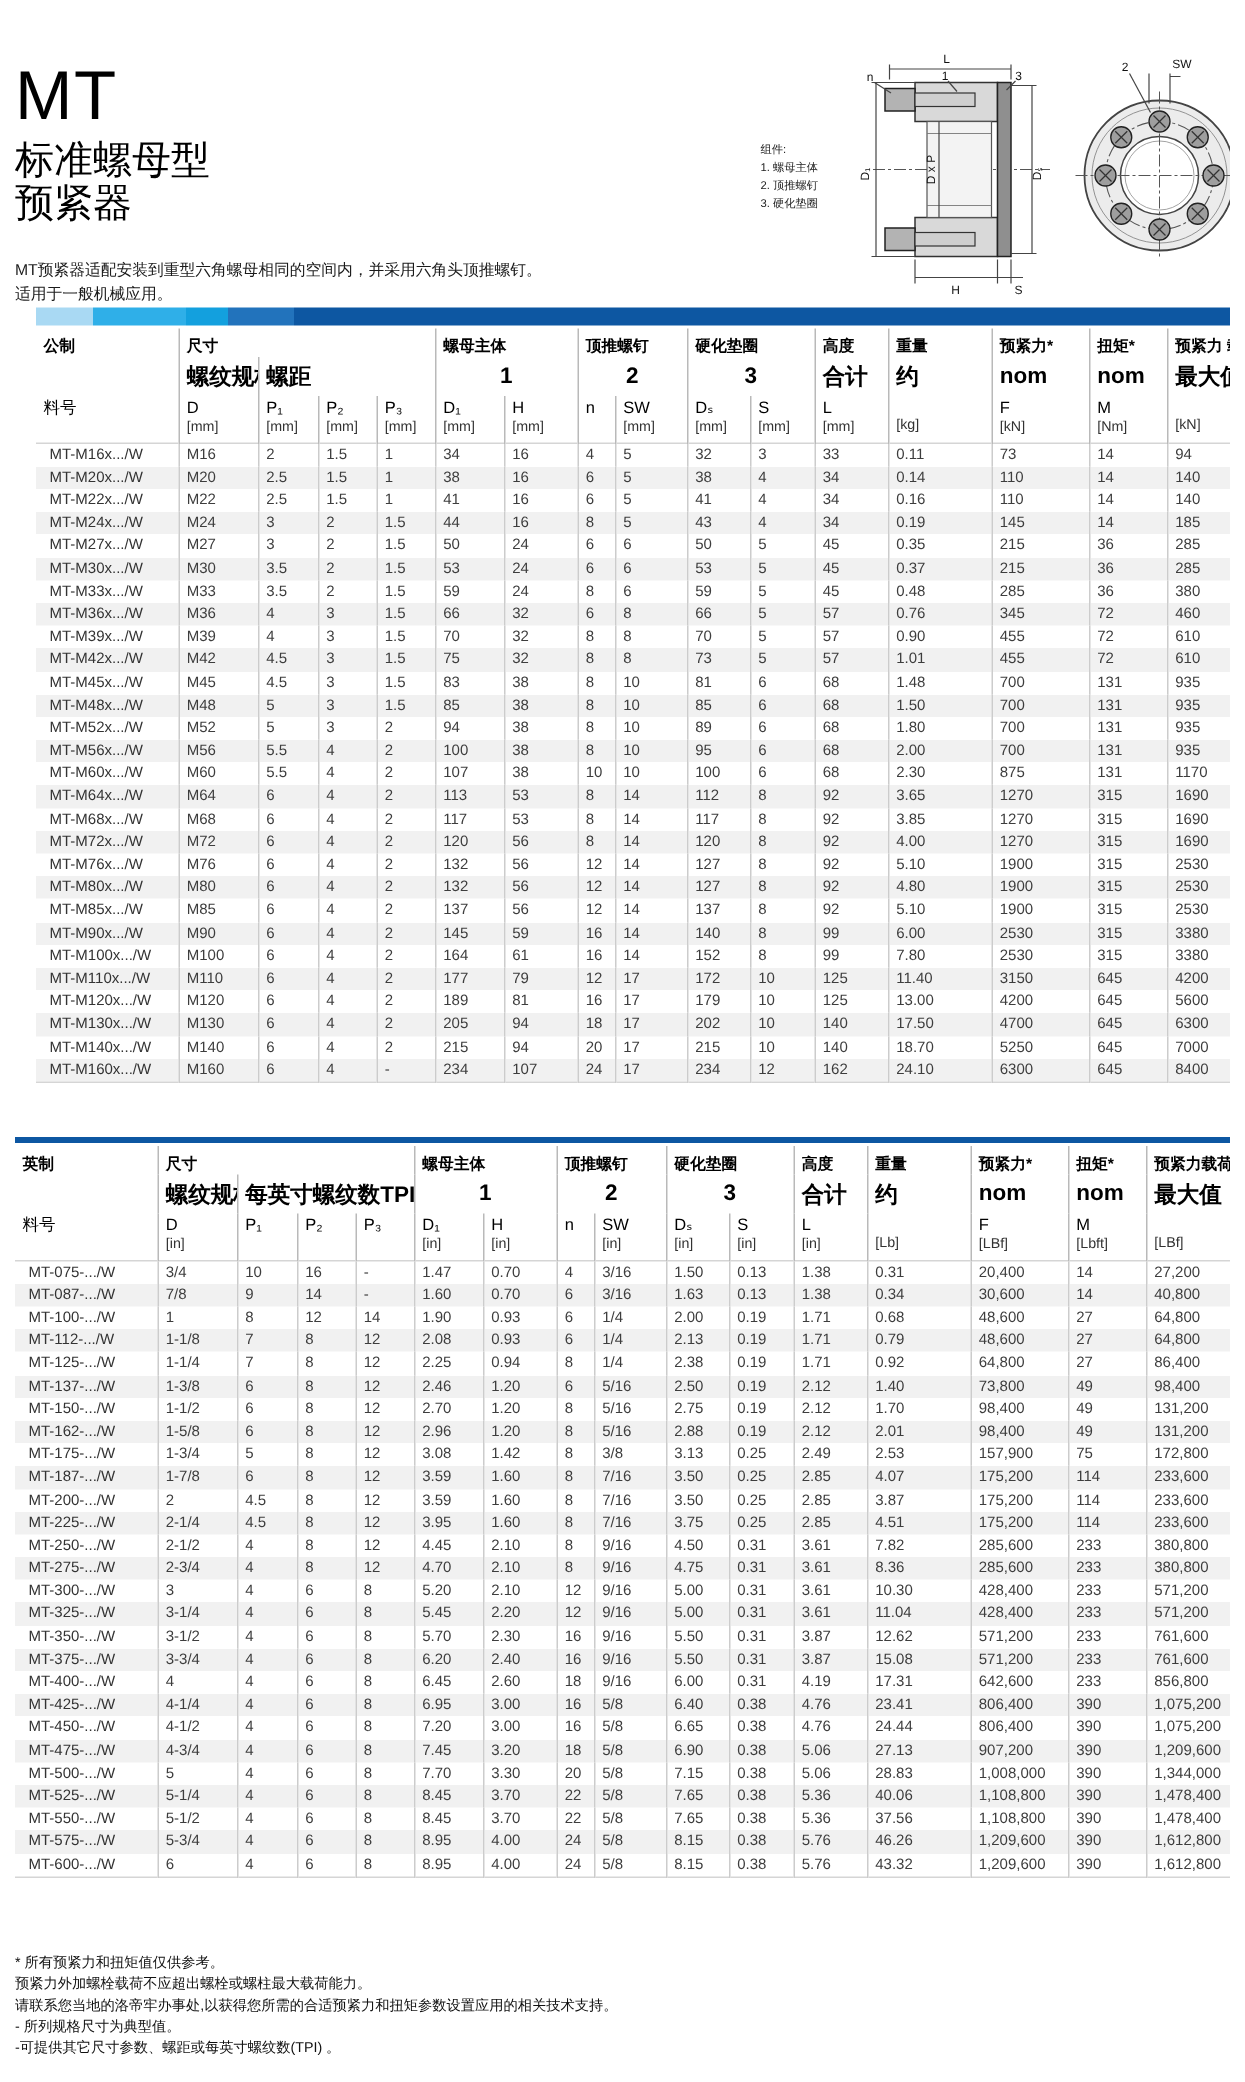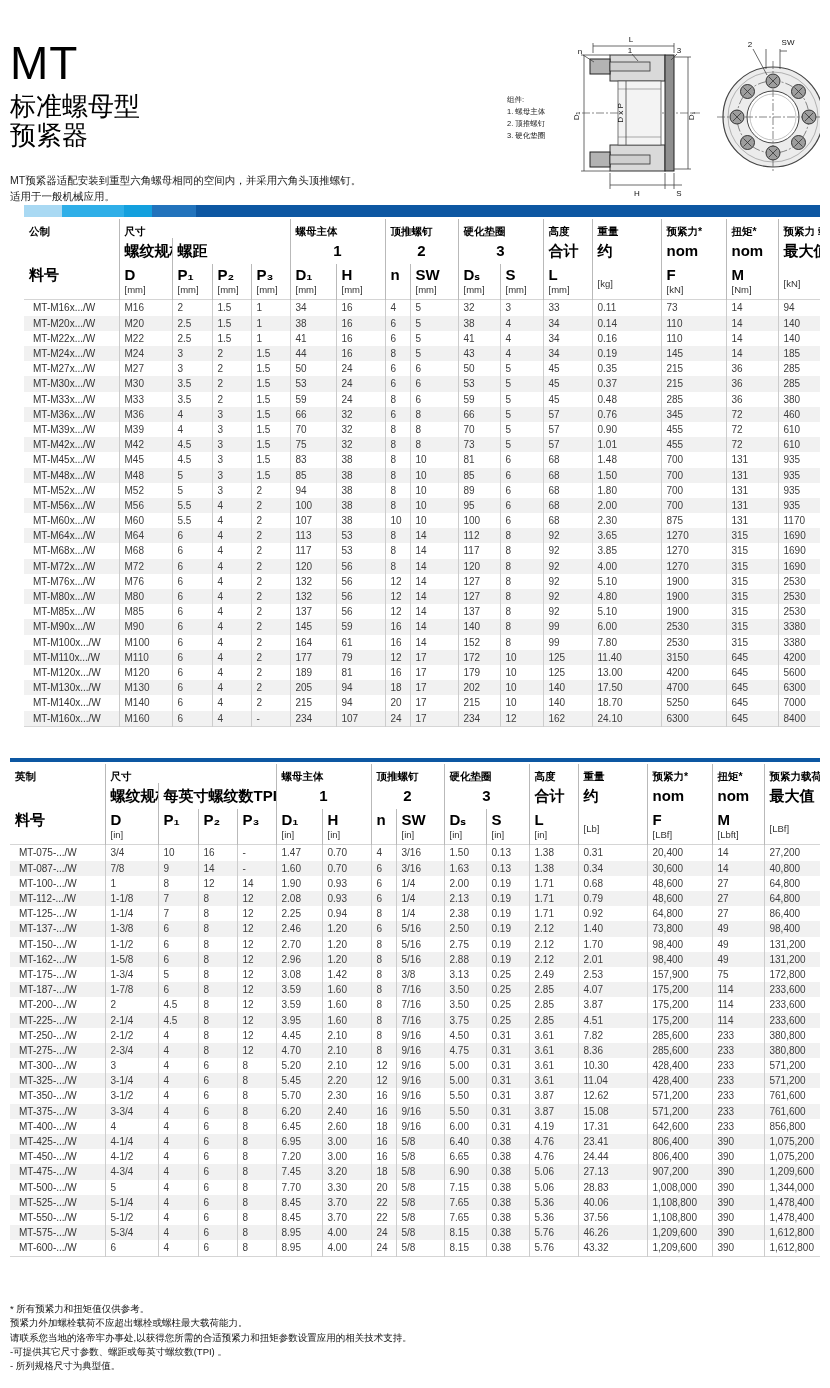--- a/index.html
+++ b/index.html
@@ -27,21 +27,21 @@
   .bar-gradient{height:12px;background:linear-gradient(90deg,
       #a9d9f3 0,#a9d9f3 38px,#2fafe8 38px,#2fafe8 100px,#13a0de 100px,#13a0de 128px,
       #2273bc 128px,#2273bc 172px,#0d57a2 172px,#0d57a2 100%);}
   .bar-solid{height:4px;background:#0d57a2;}
   table.tbl{border-collapse:collapse;table-layout:fixed;width:810px;margin-top:2px;}
   table.tbl th,table.tbl td{text-align:left;vertical-align:top;overflow:hidden;white-space:nowrap;}
   th.g{font-size:10.5px;font-weight:bold;padding:6px 0 1px 5px;white-space:pre-line;line-height:1.15;}
   th.s{font-size:15px;font-weight:bold;padding:4px 0 3px 5px;}
   th.s.ctr{text-align:center;padding-left:0;}
   th.c{padding:2px 0 4px 5px;line-height:1.2;}
-  th.c .sym{font-size:15px;font-weight:bold;min-height:12px;}
+  th.c .sym{font-size:11px;font-weight:normal;min-height:12px;}
   th.c .unit{font-size:9.5px;font-weight:normal;color:#333;min-height:11px;}
   table.tbl thead th{border-left:1px solid #b9b9b9;}
   table.tbl thead tr th:first-child{border-left:none;}
   table.tbl td{font-size:10px;color:#3d3d3d;padding:2px 0 2.2px 5px;border-left:1px solid #ccc;line-height:11px;}
   table.tbl td:first-child{border-left:none;padding-left:9px;color:#333;}
   table.tbl tbody{border-top:1px solid #d5d5d5;border-bottom:1px solid #d5d5d5;}
   table.tbl tbody tr:nth-child(even){background:#f1f1f1;}
 
   
   .footnotes{position:absolute;left:10px;top:1302px;font-size:9.5px;line-height:1.5;color:#111;}
@@ -1394,17 +1394,17 @@
             <td>1,612,800</td>
           </tr>
         </tbody>
       </table>
   </div>
 
   <div class="footnotes">
     <div>* 所有预紧力和扭矩值仅供参考。</div>
     <div>  预紧力外加螺栓载荷不应超出螺栓或螺柱最大载荷能力。</div>
     <div>  请联系您当地的洛帝牢办事处,以获得您所需的合适预紧力和扭矩参数设置应用的相关技术支持。</div>
+    <div>- 所列规格尺寸为典型值。</div>
     <div>-可提供其它尺寸参数、螺距或每英寸螺纹数(TPI) 。</div>
-    <div>- 所列规格尺寸为典型值。</div>
   </div>
 
 </div>
 
 </body></html>

